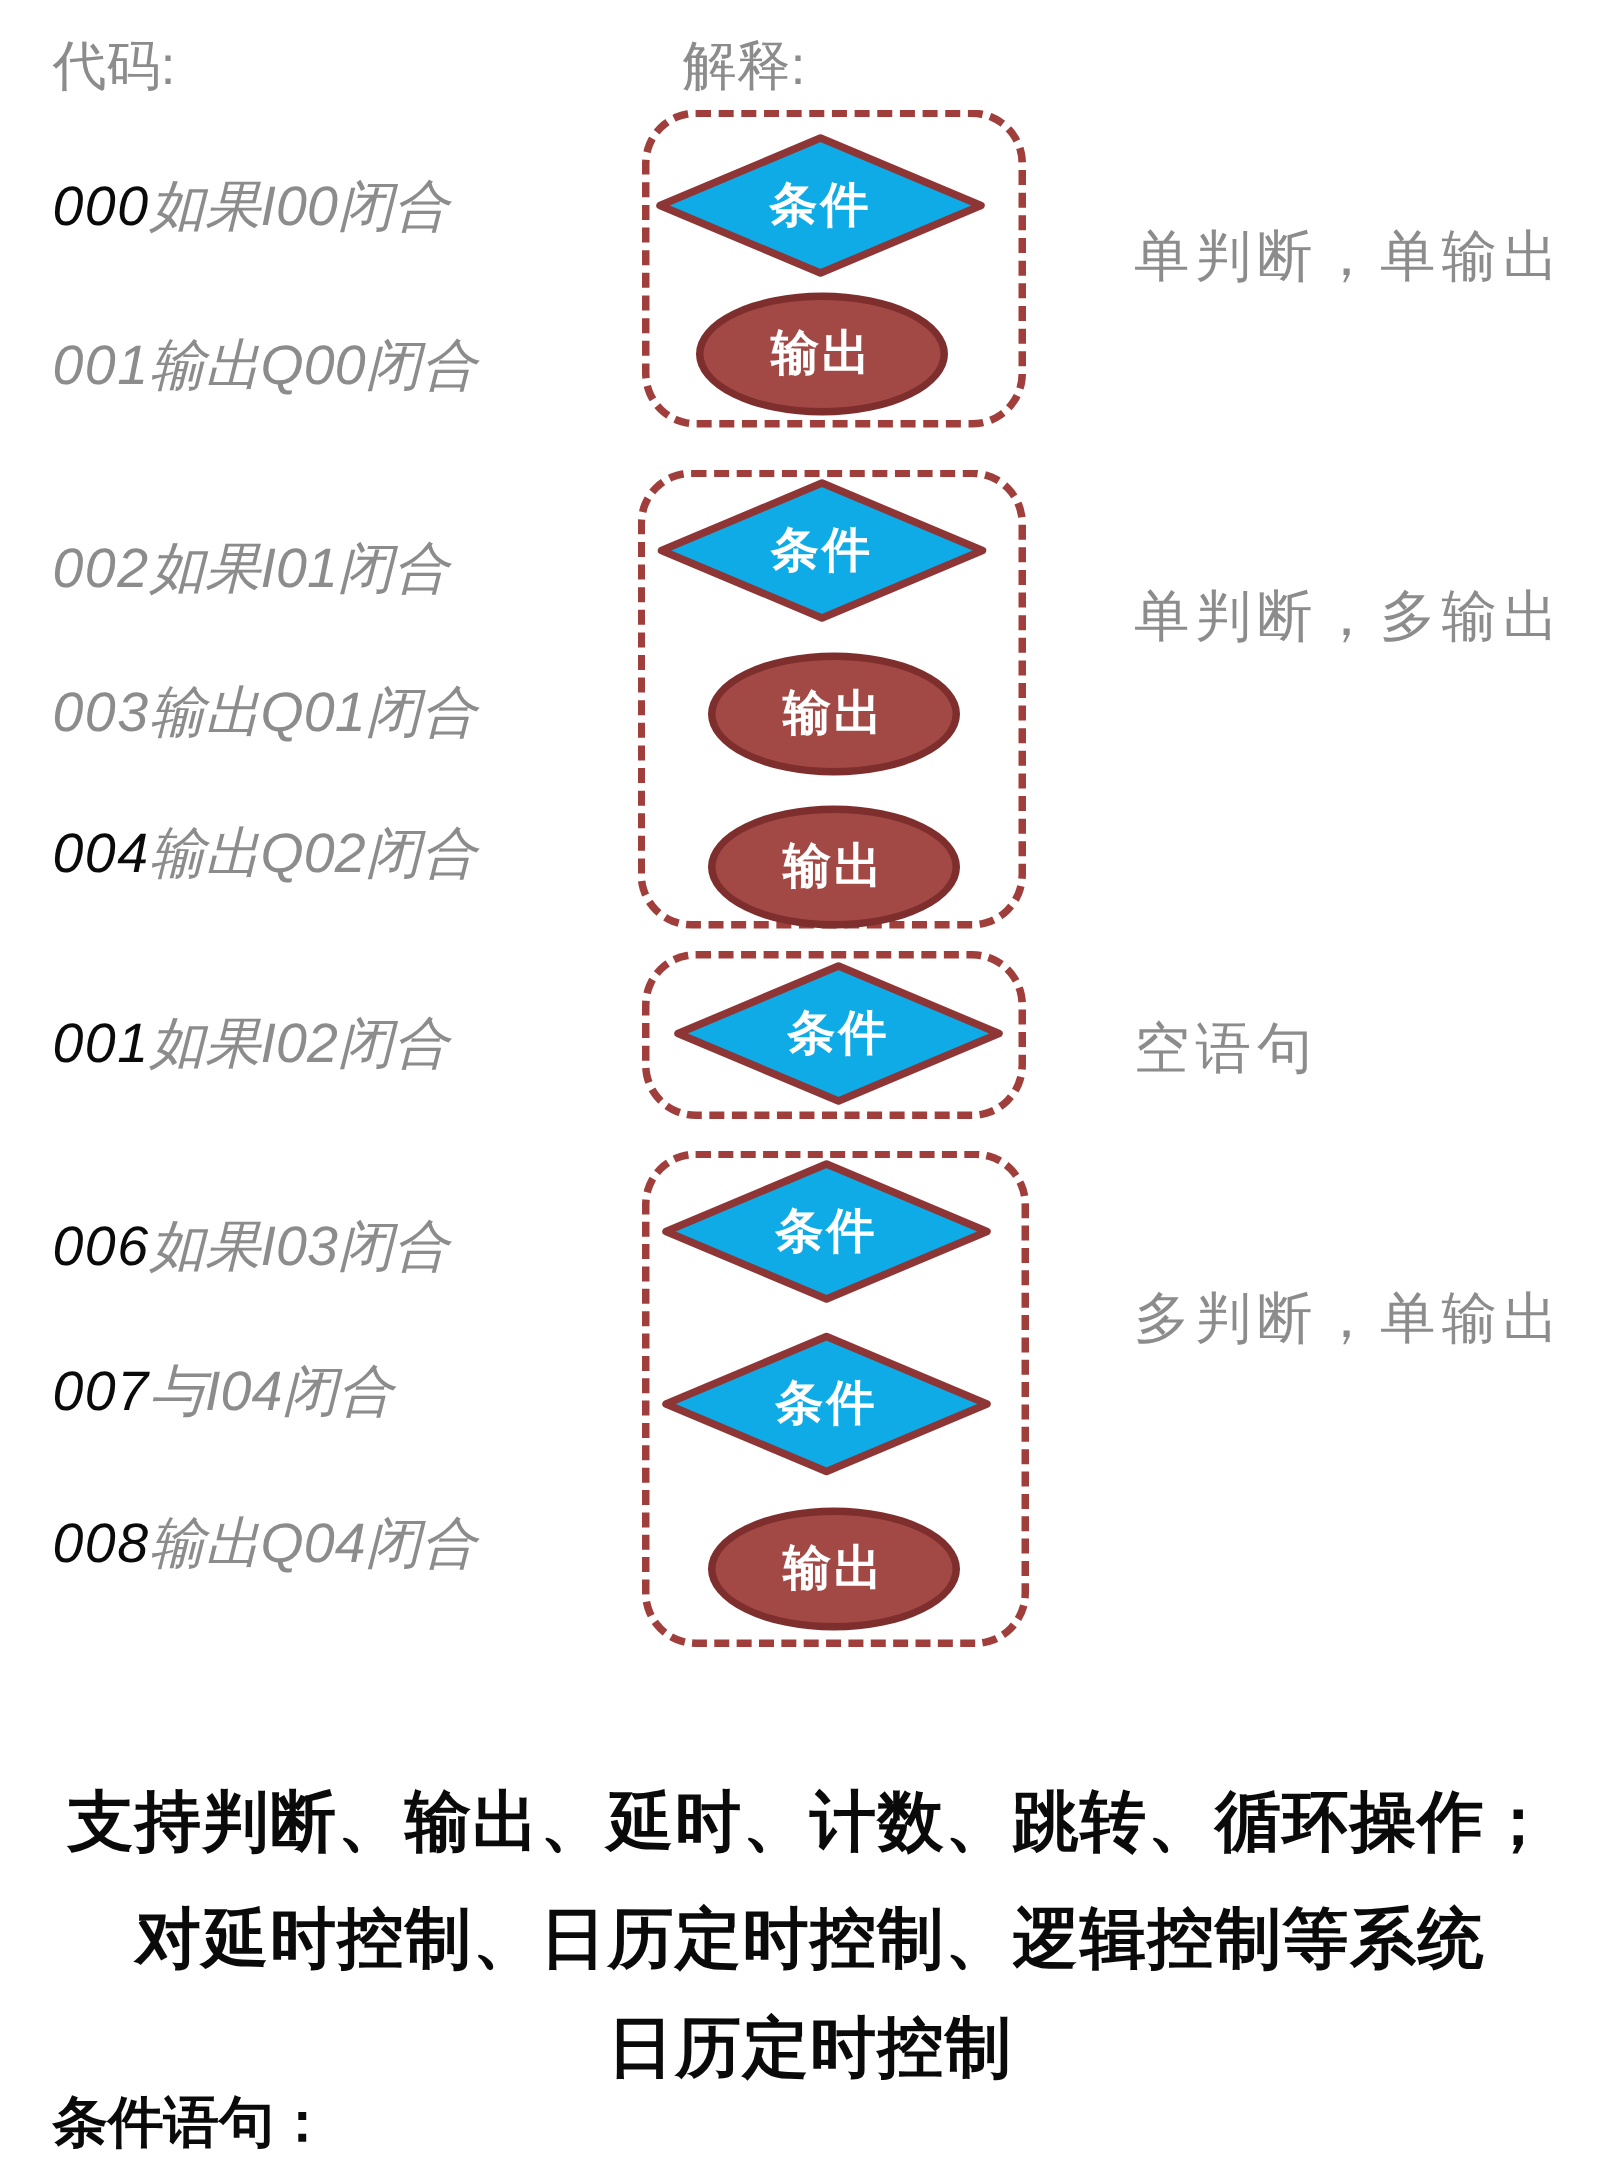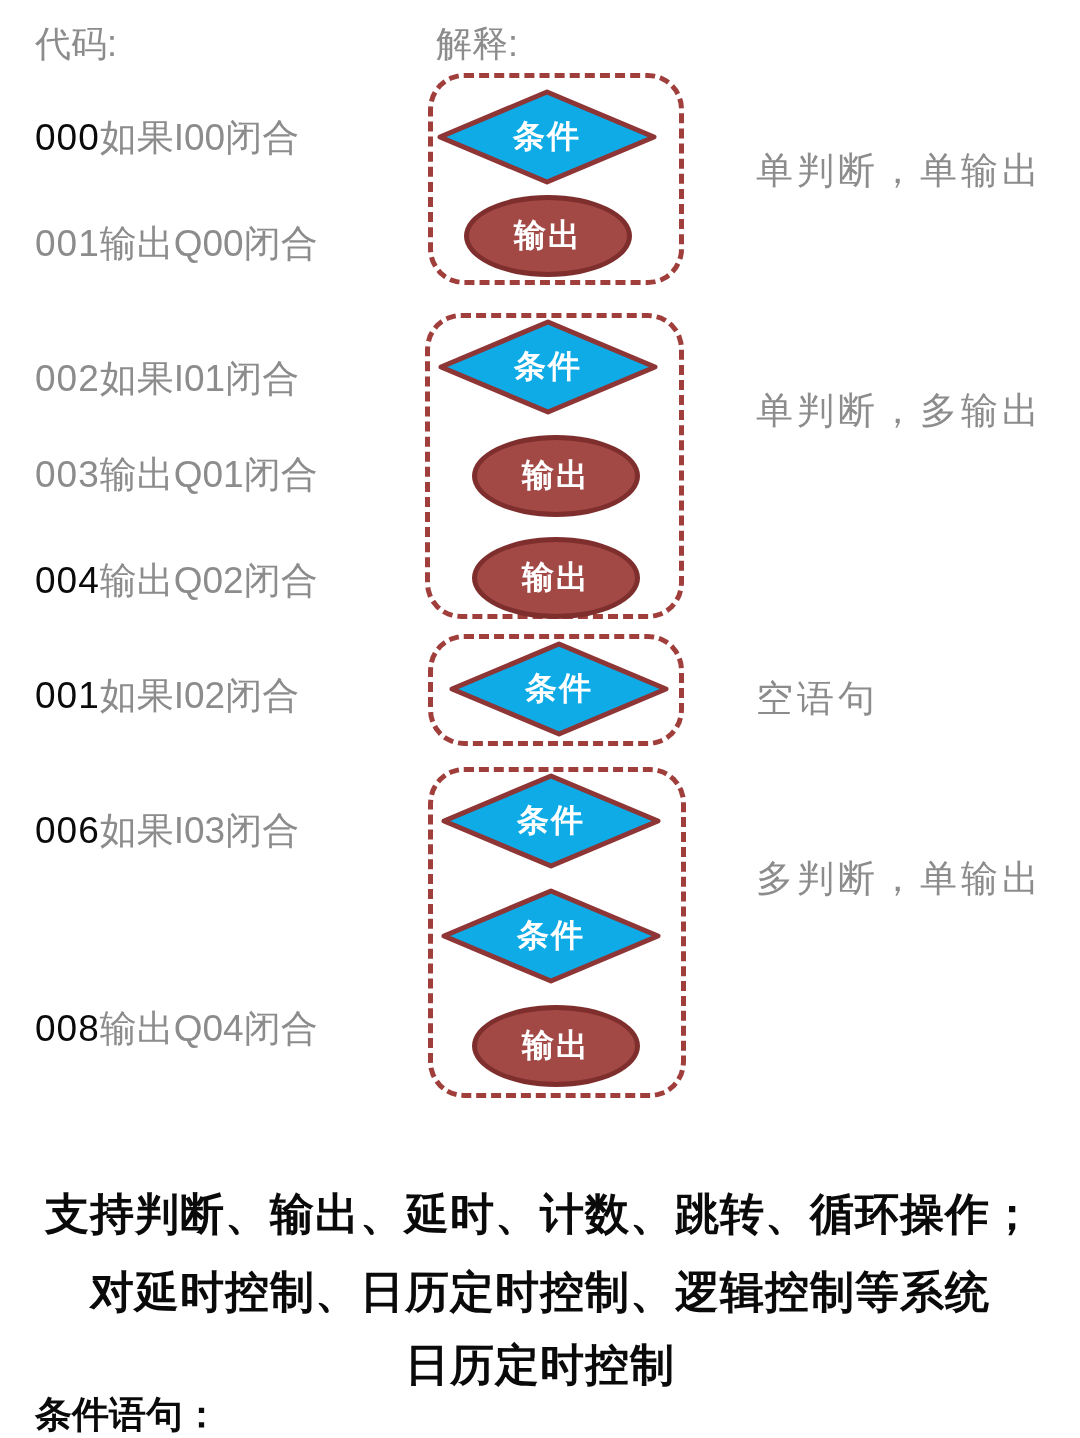--- a/index.html
+++ b/index.html
@@ -27,20 +27,21 @@
     font-weight:500;
     white-space:nowrap;
   }
   .code-line{
     position:absolute;
     left:35px;
     font-size:37px;
     color:var(--text-gray);
     font-weight:500;
     white-space:nowrap;
+    font-style:italic;
   }
   .code-line .num{letter-spacing:1px;}
   .code-line .num.black{color:var(--text-black);}
   .flow-group{
     position:absolute;
     border:5px dashed var(--dash-border);
     border-radius:36px;
   }
   .diamond{
     position:absolute;
@@ -91,29 +92,30 @@
     color:var(--text-black);
     white-space:nowrap;
   }
 </style>
 </head>
 <body>
 
 <div class="page">
 
   <div class="hdr" style="left:35px;top:20px">代码:</div>
-  <div class="hdr" style="left:436px;top:20px">解释:</div>
+  <div class="hdr" style="left:455px;top:20px">解释:</div>
 
   <div class="code-line" style="top:113px"><span class="num black">000</span><span>如果I00闭合</span></div>
   <div class="code-line" style="top:219px"><span class="num">001</span><span>输出Q00闭合</span></div>
   <div class="code-line" style="top:354px"><span class="num">002</span><span>如果I01闭合</span></div>
   <div class="code-line" style="top:450px"><span class="num">003</span><span>输出Q01闭合</span></div>
-  <div class="code-line" style="top:556px"><span class="num black">004</span><span>输出Q02闭合</span></div>
+  <div class="code-line" style="top:544px"><span class="num black">004</span><span>输出Q02闭合</span></div>
   <div class="code-line" style="top:671px"><span class="num black">001</span><span>如果I02闭合</span></div>
   <div class="code-line" style="top:806px"><span class="num black">006</span><span>如果I03闭合</span></div>
+  <div class="code-line" style="top:903px"><span class="num black">007</span><span>与I04闭合</span></div>
   <div class="code-line" style="top:1004px"><span class="num black">008</span><span>输出Q04闭合</span></div>
 
   <div class="flow-group" style="left:428px;top:73px;width:256px;height:212px">
     <div class="diamond" style="left:3px;top:10px">
       <svg width="222" height="98" viewBox="0 0 222 98">
           <polygon points="111,4 218,49 111,94 4,49" fill="var(--diamond-fill)" stroke="var(--shape-stroke)" stroke-width="5" stroke-linejoin="round"></polygon>
         </svg>
       <span class="shape-label">条件</span>
     </div>
     <div class="ellipse" style="left:31px;top:117px">

